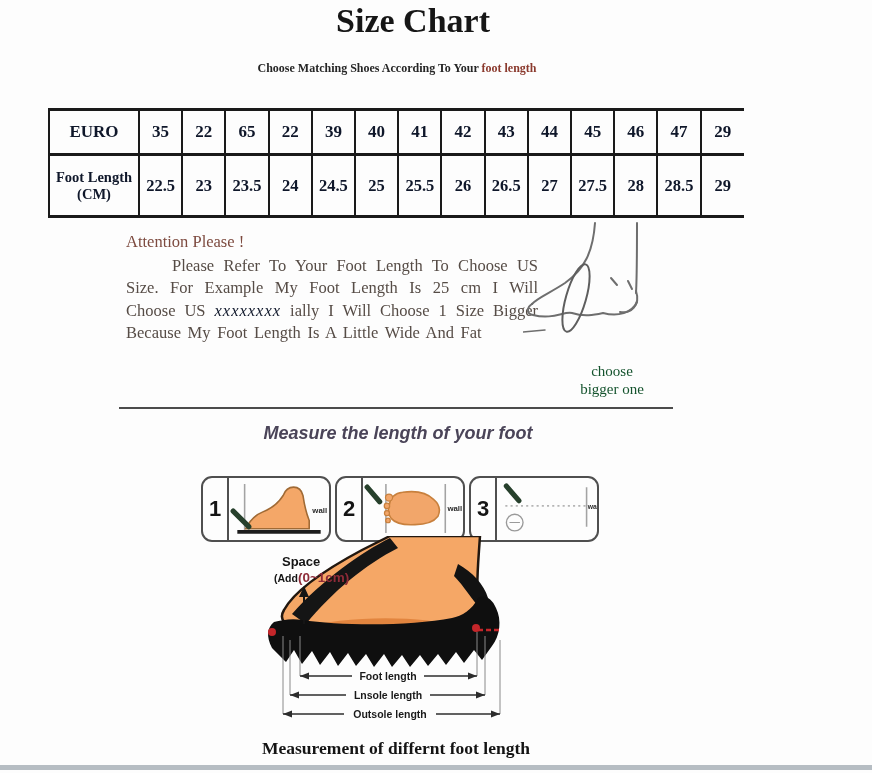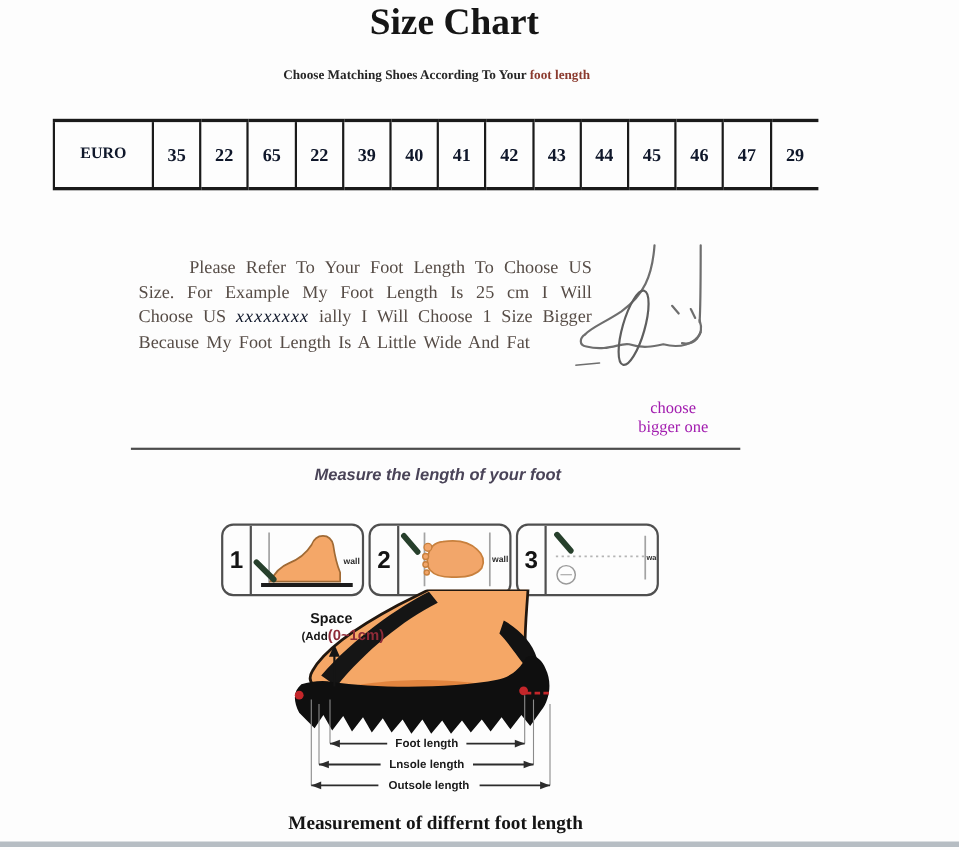--- a/index.html
+++ b/index.html
@@ -42,29 +42,29 @@
   .attention{
     left:126px;top:231px;width:412px;
     font-size:16.5px;line-height:22.5px;color:#564c46;
   }
   .attention-heading{color:#7d4a3f;font-weight:normal;}
   .attention p{margin:1px 0 0 0;text-align:justify;text-indent:46px;word-spacing:2.5px;}
   .crossed{color:#0f172a;letter-spacing:1px;font-style:italic;}
 
   .sketch-caption{
     left:552px;top:362px;width:120px;text-align:center;
-    font-size:15px;line-height:18px;color:#a21caf;
+    font-size:15px;line-height:18px;color:#14532d;
   }
 
   .divider1{left:119px;top:407px;width:554px;height:2px;background:#4c4c4c;}
 
   .measure-heading{
     left:398px;top:423px;transform:translateX(-50%);
     font-family:"Liberation Sans",sans-serif;font-style:italic;font-weight:bold;
-    font-size:15px;color:#4a4458;white-space:nowrap;
+    font-size:18px;color:#4a4458;white-space:nowrap;
   }
 
   
   .steps-row{left:201px;top:476px;display:flex;gap:4px;}
   .step-panel{
     width:126px;height:62px;border:2.5px solid #4f4f4f;border-radius:11px;
     background:#fdfdfd;display:flex;align-items:stretch;overflow:hidden;
   }
   .step-num{
     width:24px;border-right:2px solid #4f4f4f;display:flex;align-items:center;
@@ -101,24 +101,42 @@
         <td>40</td>
         <td>41</td>
         <td>42</td>
         <td>43</td>
         <td>44</td>
         <td>45</td>
         <td>46</td>
         <td>47</td>
         <td>29</td>
       </tr>
+    <tr>
+      <th>Foot Length (CM)</th>
+    <td>22.5</td>
+        <td>23</td>
+        <td>23.5</td>
+        <td>24</td>
+        <td>24.5</td>
+        <td>25</td>
+        <td>25.5</td>
+        <td>26</td>
+        <td>26.5</td>
+        <td>27</td>
+        <td>27.5</td>
+        <td>28</td>
+        <td>28.5</td>
+        <td>29</td>
+      </tr>
   </tbody>
 </table>
 
 <div class="abs attention">
+  <div class="attention-heading">Attention Please !</div>
   <p><span>Please Refer To Your Foot Length To Choose US Size. For Example My Foot Length Is 25 cm I Will Choose US </span><span class="crossed">xxxxxxxx</span><span> ially I Will Choose 1 Size Bigger Because My Foot Length Is A Little Wide And Fat</span></p>
 </div>
 
 <svg class="abs" style="left:523px;top:221px;" width="148" height="142" viewBox="0 0 148 142">
   <g fill="none" stroke="#6e6e6e" stroke-width="2" stroke-linecap="round">
     <path d="M72,2 C70,30 62,48 42,62 C27,72 14,77 9,83"></path>
     <path d="M9,83 C4,86 3,93 10,94 C30,99 41,90 49,92 C61,96 71,94 80,92 C95,96 109,92 114,81"></path>
     <path d="M114,2 C114,30 114,55 113,72"></path>
     <path d="M113,70 C118,85 107,93 97,91"></path>
     <path d="M88,57 l6,7"></path>

